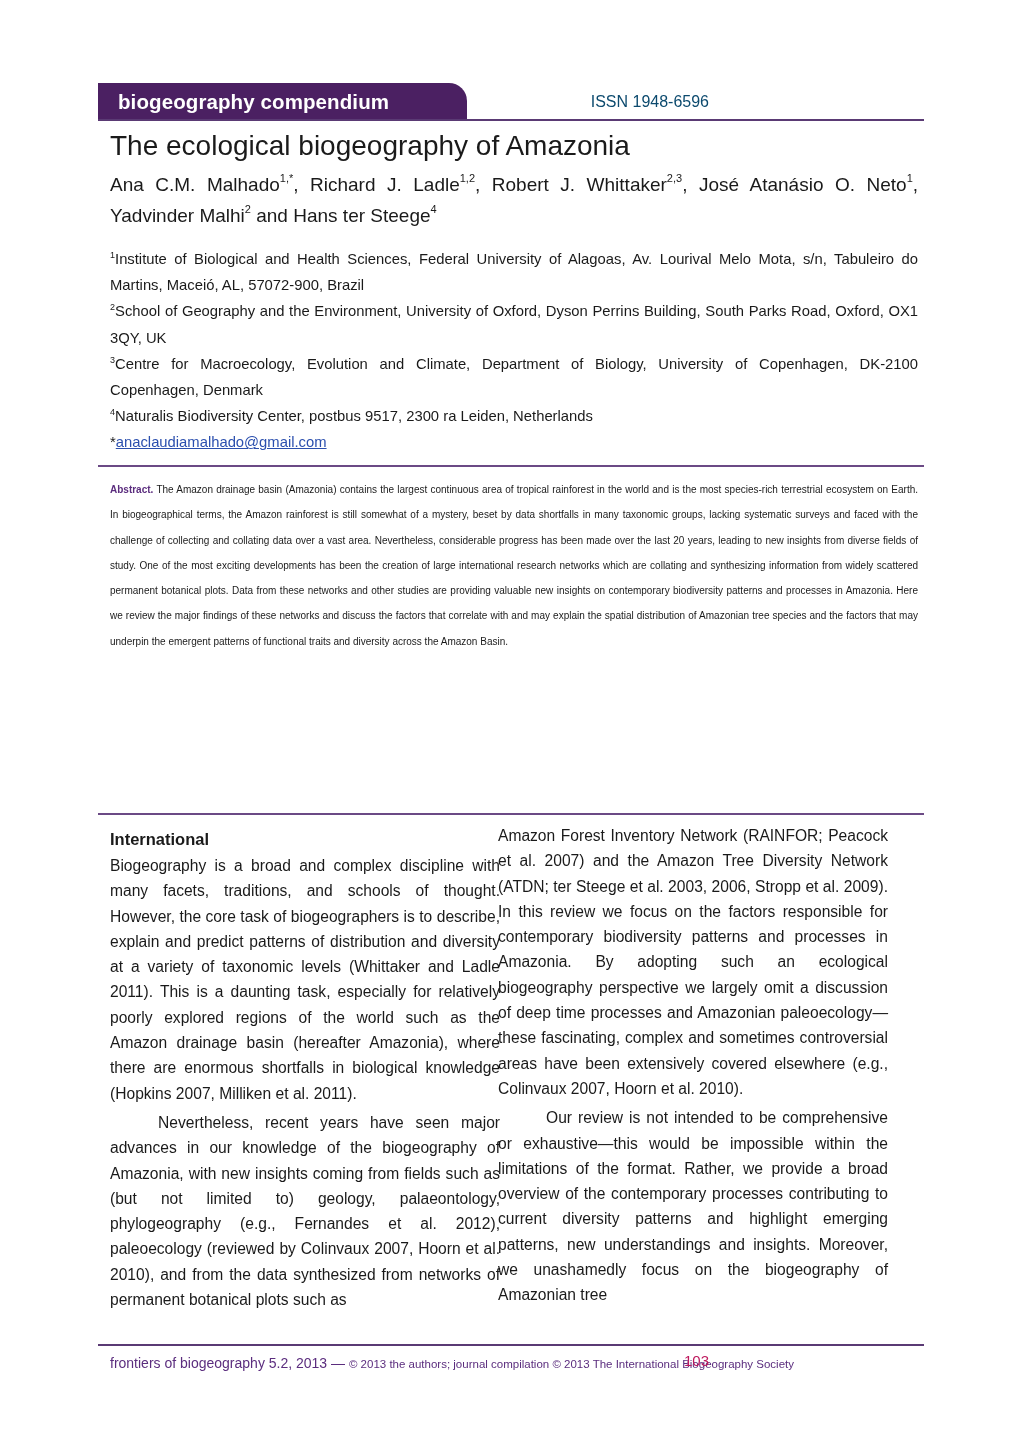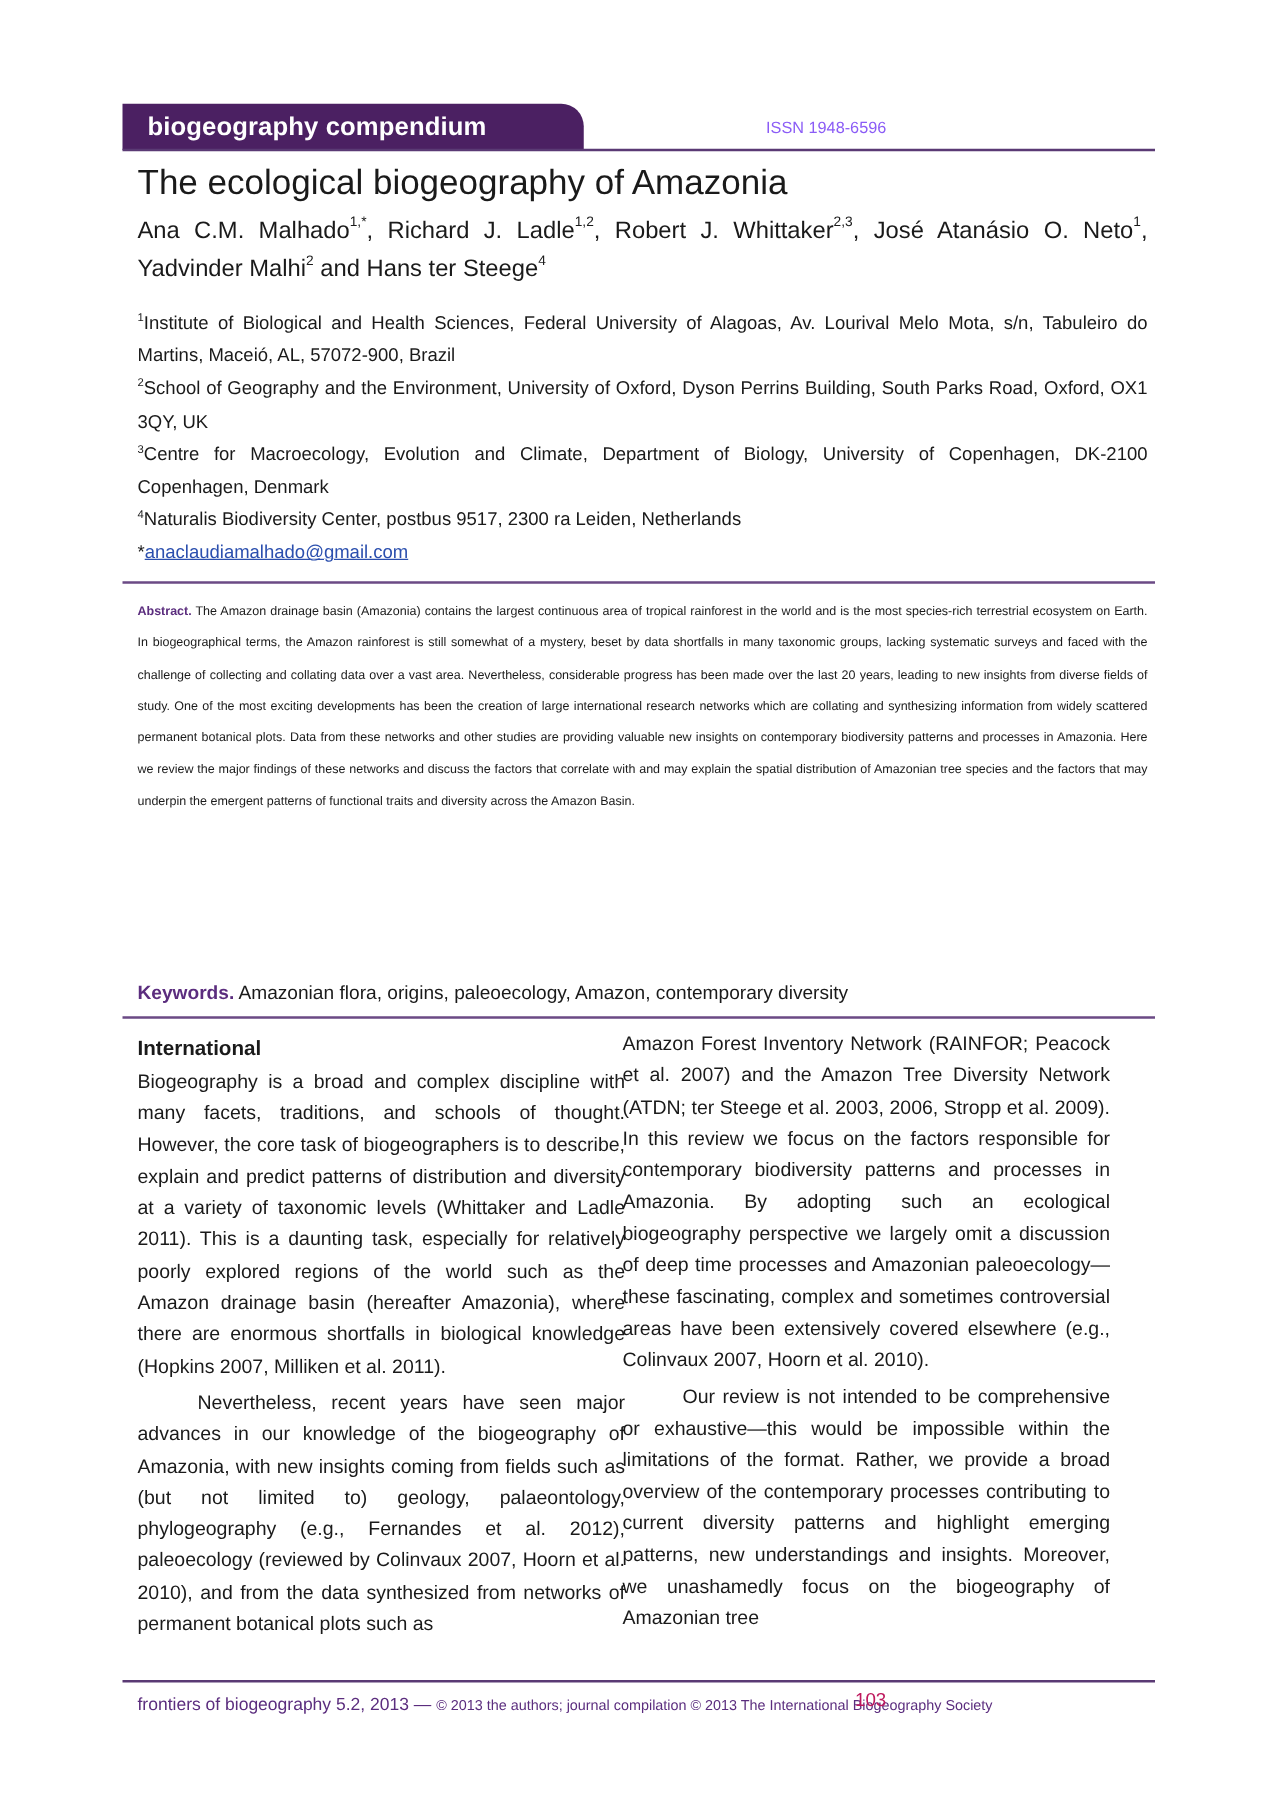--- a/index.html
+++ b/index.html
@@ -18,21 +18,21 @@
   .header-tab-label {
     position: absolute; left: 118px; top: 88px;
     font-family: "Liberation Sans", sans-serif; font-weight: bold;
     font-size: 20.5px; color: #ffffff; letter-spacing: 0.1px; line-height: 28px;
   }
   .header-rule {
     position: absolute; left: 98px; top: 119px; width: 826px; height: 2px; background: #5a3a74;
   }
   .issn {
     position: absolute; right: 99px; top: 92px;
-    font-size: 13px; color: #8b5cf6; line-height: 20px;
+    font-size: 16px; color: #0c4a6e; line-height: 20px;
   }
 
   
   .title {
     position: absolute; left: 110px; top: 127px;
     font-size: 28px; line-height: 38px; color: #1a1a1a;
   }
   .authors {
     position: absolute; left: 110px; top: 169px; width: 808px;
     font-size: 19px; line-height: 31px; text-align: justify; text-align-last: left;
@@ -116,24 +116,20 @@
     <div class="affil"><sup>4</sup><span>Naturalis Biodiversity Center, postbus 9517, 2300 ra Leiden, Netherlands</span></div>
     <div class="affil"><span>*</span><a class="email-link">anaclaudiamalhado@gmail.com</a></div>
   </div>
 
   <div class="rule" style="left:98px; top:465px; width:826px;"></div>
 
   <div class="abstract">
     <span class="abstract-label">Abstract.</span>
     <span>The Amazon drainage basin (Amazonia) contains the largest continuous area of tropical rain­forest in the world and is the most species-rich terrestrial ecosystem on Earth. In biogeographical terms, the Amazon rainforest is still somewhat of a mystery, beset by data shortfalls in many taxonomic groups, lacking systematic surveys and faced with the challenge of collecting and collating data over a vast area. Nevertheless, considerable progress has been made over the last 20 years, leading to new insights from diverse fields of study. One of the most exciting developments has been the creation of large international research networks which are collating and synthesizing information from widely scat­tered permanent botanical plots. Data from these networks and other studies are providing valuable new insights on contemporary biodiversity patterns and processes in Amazonia. Here we review the ma­jor findings of these networks and discuss the factors that correlate with and may explain the spatial distribution of Amazonian tree species and the factors that may underpin the emergent patterns of functional traits and diversity across the Amazon Basin.</span>
   </div>
-  <div class="keywords">
-    <span class="keywords-label">Keywords.</span>
-    <span>Amazonian flora, origins, paleoecology, Amazon, contemporary diversity</span>
-  </div>
 
   <div class="rule" style="left:98px; top:813px; width:826px;"></div>
 
   <div class="col col-left">
     <div class="section-heading">International</div>
     <p>Biogeography is a broad and complex discipline with many facets, traditions, and schools of thought. However, the core task of biogeogra­phers is to describe, explain and predict patterns of distribution and diversity at a variety of taxo­nomic levels (Whittaker and Ladle 2011). This is a daunting task, especially for relatively poorly ex­plored regions of the world such as the Amazon drainage basin (hereafter Amazonia), where there are enormous shortfalls in biological knowledge (Hopkins 2007, Milliken et al. 2011).</p>
     <p class="indent gap">Nevertheless, recent years have seen major advances in our knowledge of the biogeography of Amazonia, with new insights coming from fields such as (but not limited to) geology, palaeontol­ogy, phylogeography (e.g., Fernandes et al. 2012), paleoecology (reviewed by Colinvaux 2007, Hoorn et al. 2010), and from the data synthesized from networks of permanent botanical plots such as</p>
   </div>
 
   <div class="col col-right">

